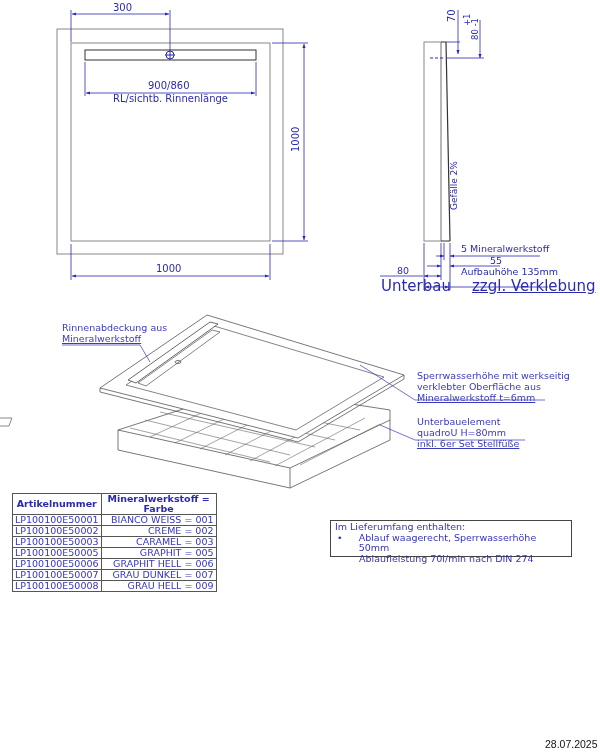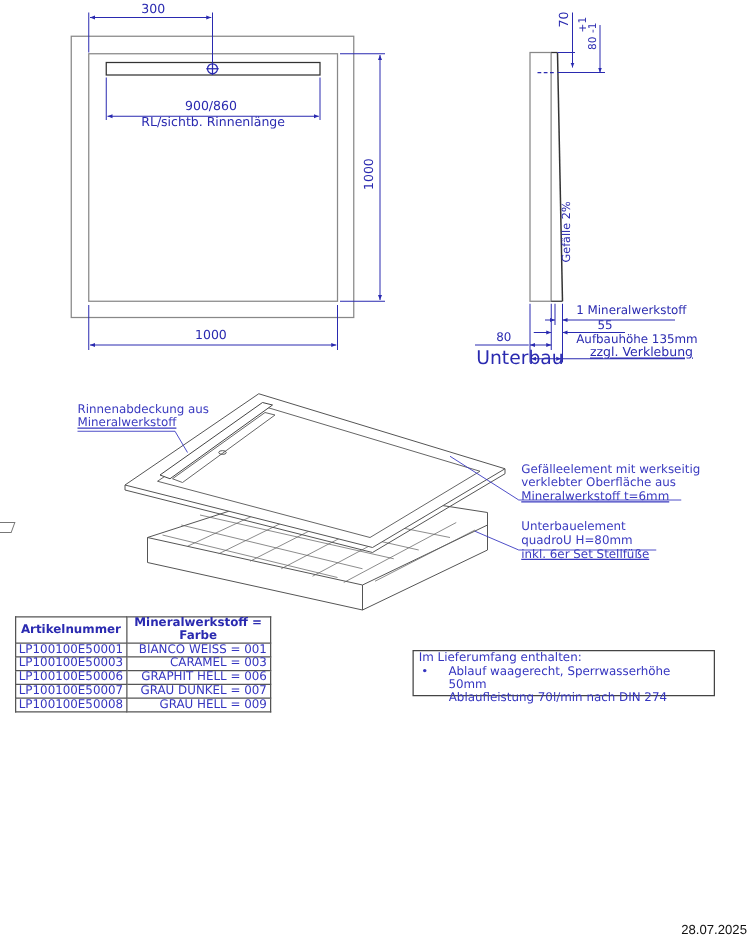--- a/index.html
+++ b/index.html
@@ -123,55 +123,63 @@
 <div class="abs dim" style="left:113px;top:2px;">300</div>
 <div class="abs dim" style="left:148px;top:80px;">900/860</div>
 <div class="abs dim" style="left:113px;top:93px;">RL/sichtb. Rinnenlänge</div>
 <div class="abs dim" style="left:156px;top:263px;">1000</div>
 <div class="abs dim vert" style="left:290px;top:152px;">1000</div>
 
 <div class="abs dim vert" style="left:446px;top:22px;">70</div>
 <div class="abs dim vert" style="left:462px;top:26px;font-size:8.5px;">+1</div>
 <div class="abs dim vert" style="left:470px;top:40px;font-size:8.5px;">80 -1</div>
 <div class="abs dim vert" style="left:449px;top:210px;font-size:9px;">Gefälle 2%</div>
-<div class="abs dim" style="left:461px;top:243px;font-size:9.5px;">1 Mineralwerkstoff</div>
-<div class="abs dim" style="left:478px;top:255px;font-size:9.5px;">55</div>
+<div class="abs dim" style="left:461px;top:243px;font-size:9.5px;">5 Mineralwerkstoff</div>
+<div class="abs dim" style="left:490px;top:255px;font-size:9.5px;">55</div>
 <div class="abs dim" style="left:397px;top:265px;font-size:9.5px;">80</div>
 <div class="abs dim" style="left:381px;top:277px;font-size:15px;">Unterbau</div>
 <div class="abs dim" style="left:461px;top:266px;font-size:9.5px;">Aufbauhöhe 135mm</div>
-<div class="abs dim u" style="left:472px;top:277px;font-size:10px;">zzgl. Verklebung</div>
+<div class="abs dim u" style="left:472px;top:277px;font-size:15px;">zzgl. Verklebung</div>
 
 <div class="abs note" style="left:62px;top:322px;">
   <div>Rinnenabdeckung aus</div>
   <div class="u">Mineralwerkstoff</div>
 </div>
 <div class="abs note" style="left:417px;top:370px;">
-  <div>Gefälleelement mit werkseitig</div>
+  <div>Sperrwasserhöhe mit werkseitig</div>
   <div>verklebter Oberfläche aus</div>
   <div class="u">Mineralwerkstoff t=6mm</div>
 </div>
 <div class="abs note" style="left:417px;top:416px;">
   <div>Unterbauelement</div>
   <div>quadroU H=80mm</div>
   <div class="u">inkl. 6er Set Stellfüße</div>
 </div>
 
 <table class="art">
   <tbody>
       <tr>
     <th class="c1">Artikelnummer</th>
     <th class="c2">Mineralwerkstoff = Farbe</th>
   </tr>
   <tr>
         <td class="l">LP100100E50001</td>
         <td class="r">BIANCO WEISS = 001</td>
       </tr>
   <tr>
+        <td class="l">LP100100E50002</td>
+        <td class="r">CREME = 002</td>
+      </tr>
+  <tr>
         <td class="l">LP100100E50003</td>
         <td class="r">CARAMEL = 003</td>
+      </tr>
+  <tr>
+        <td class="l">LP100100E50005</td>
+        <td class="r">GRAPHIT = 005</td>
       </tr>
   <tr>
         <td class="l">LP100100E50006</td>
         <td class="r">GRAPHIT HELL = 006</td>
       </tr>
   <tr>
         <td class="l">LP100100E50007</td>
         <td class="r">GRAU DUNKEL = 007</td>
       </tr>
   <tr>

